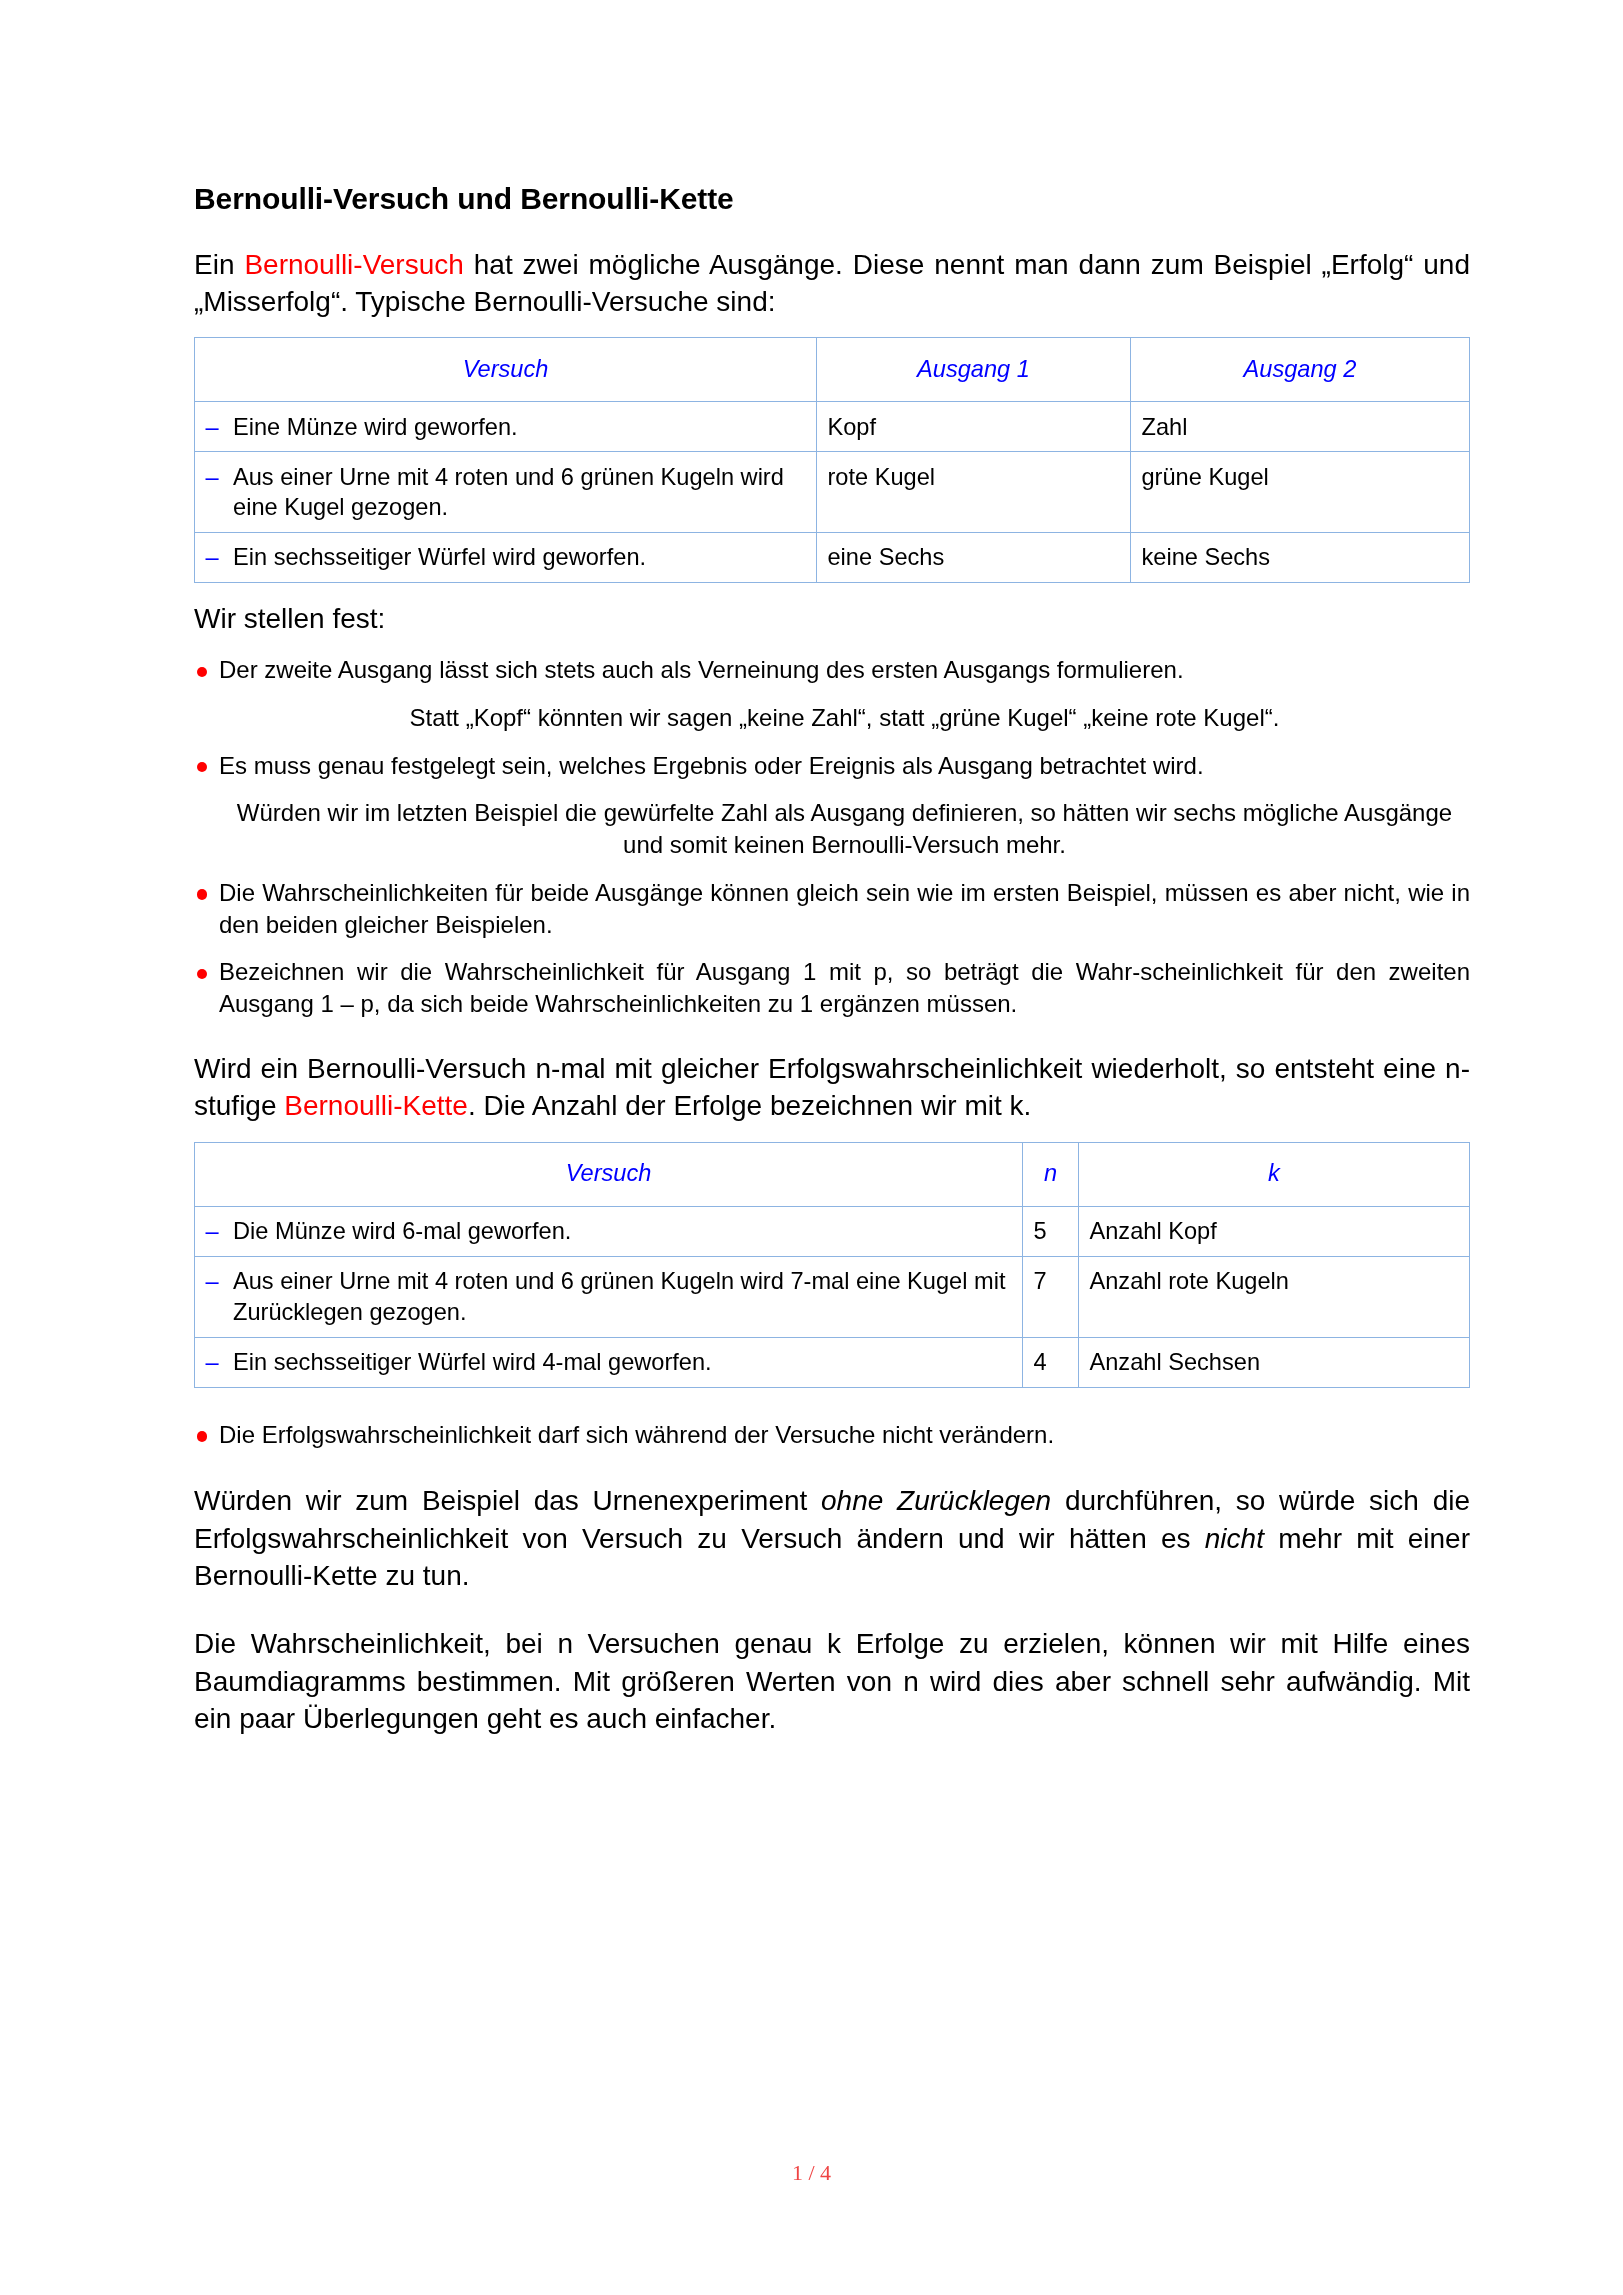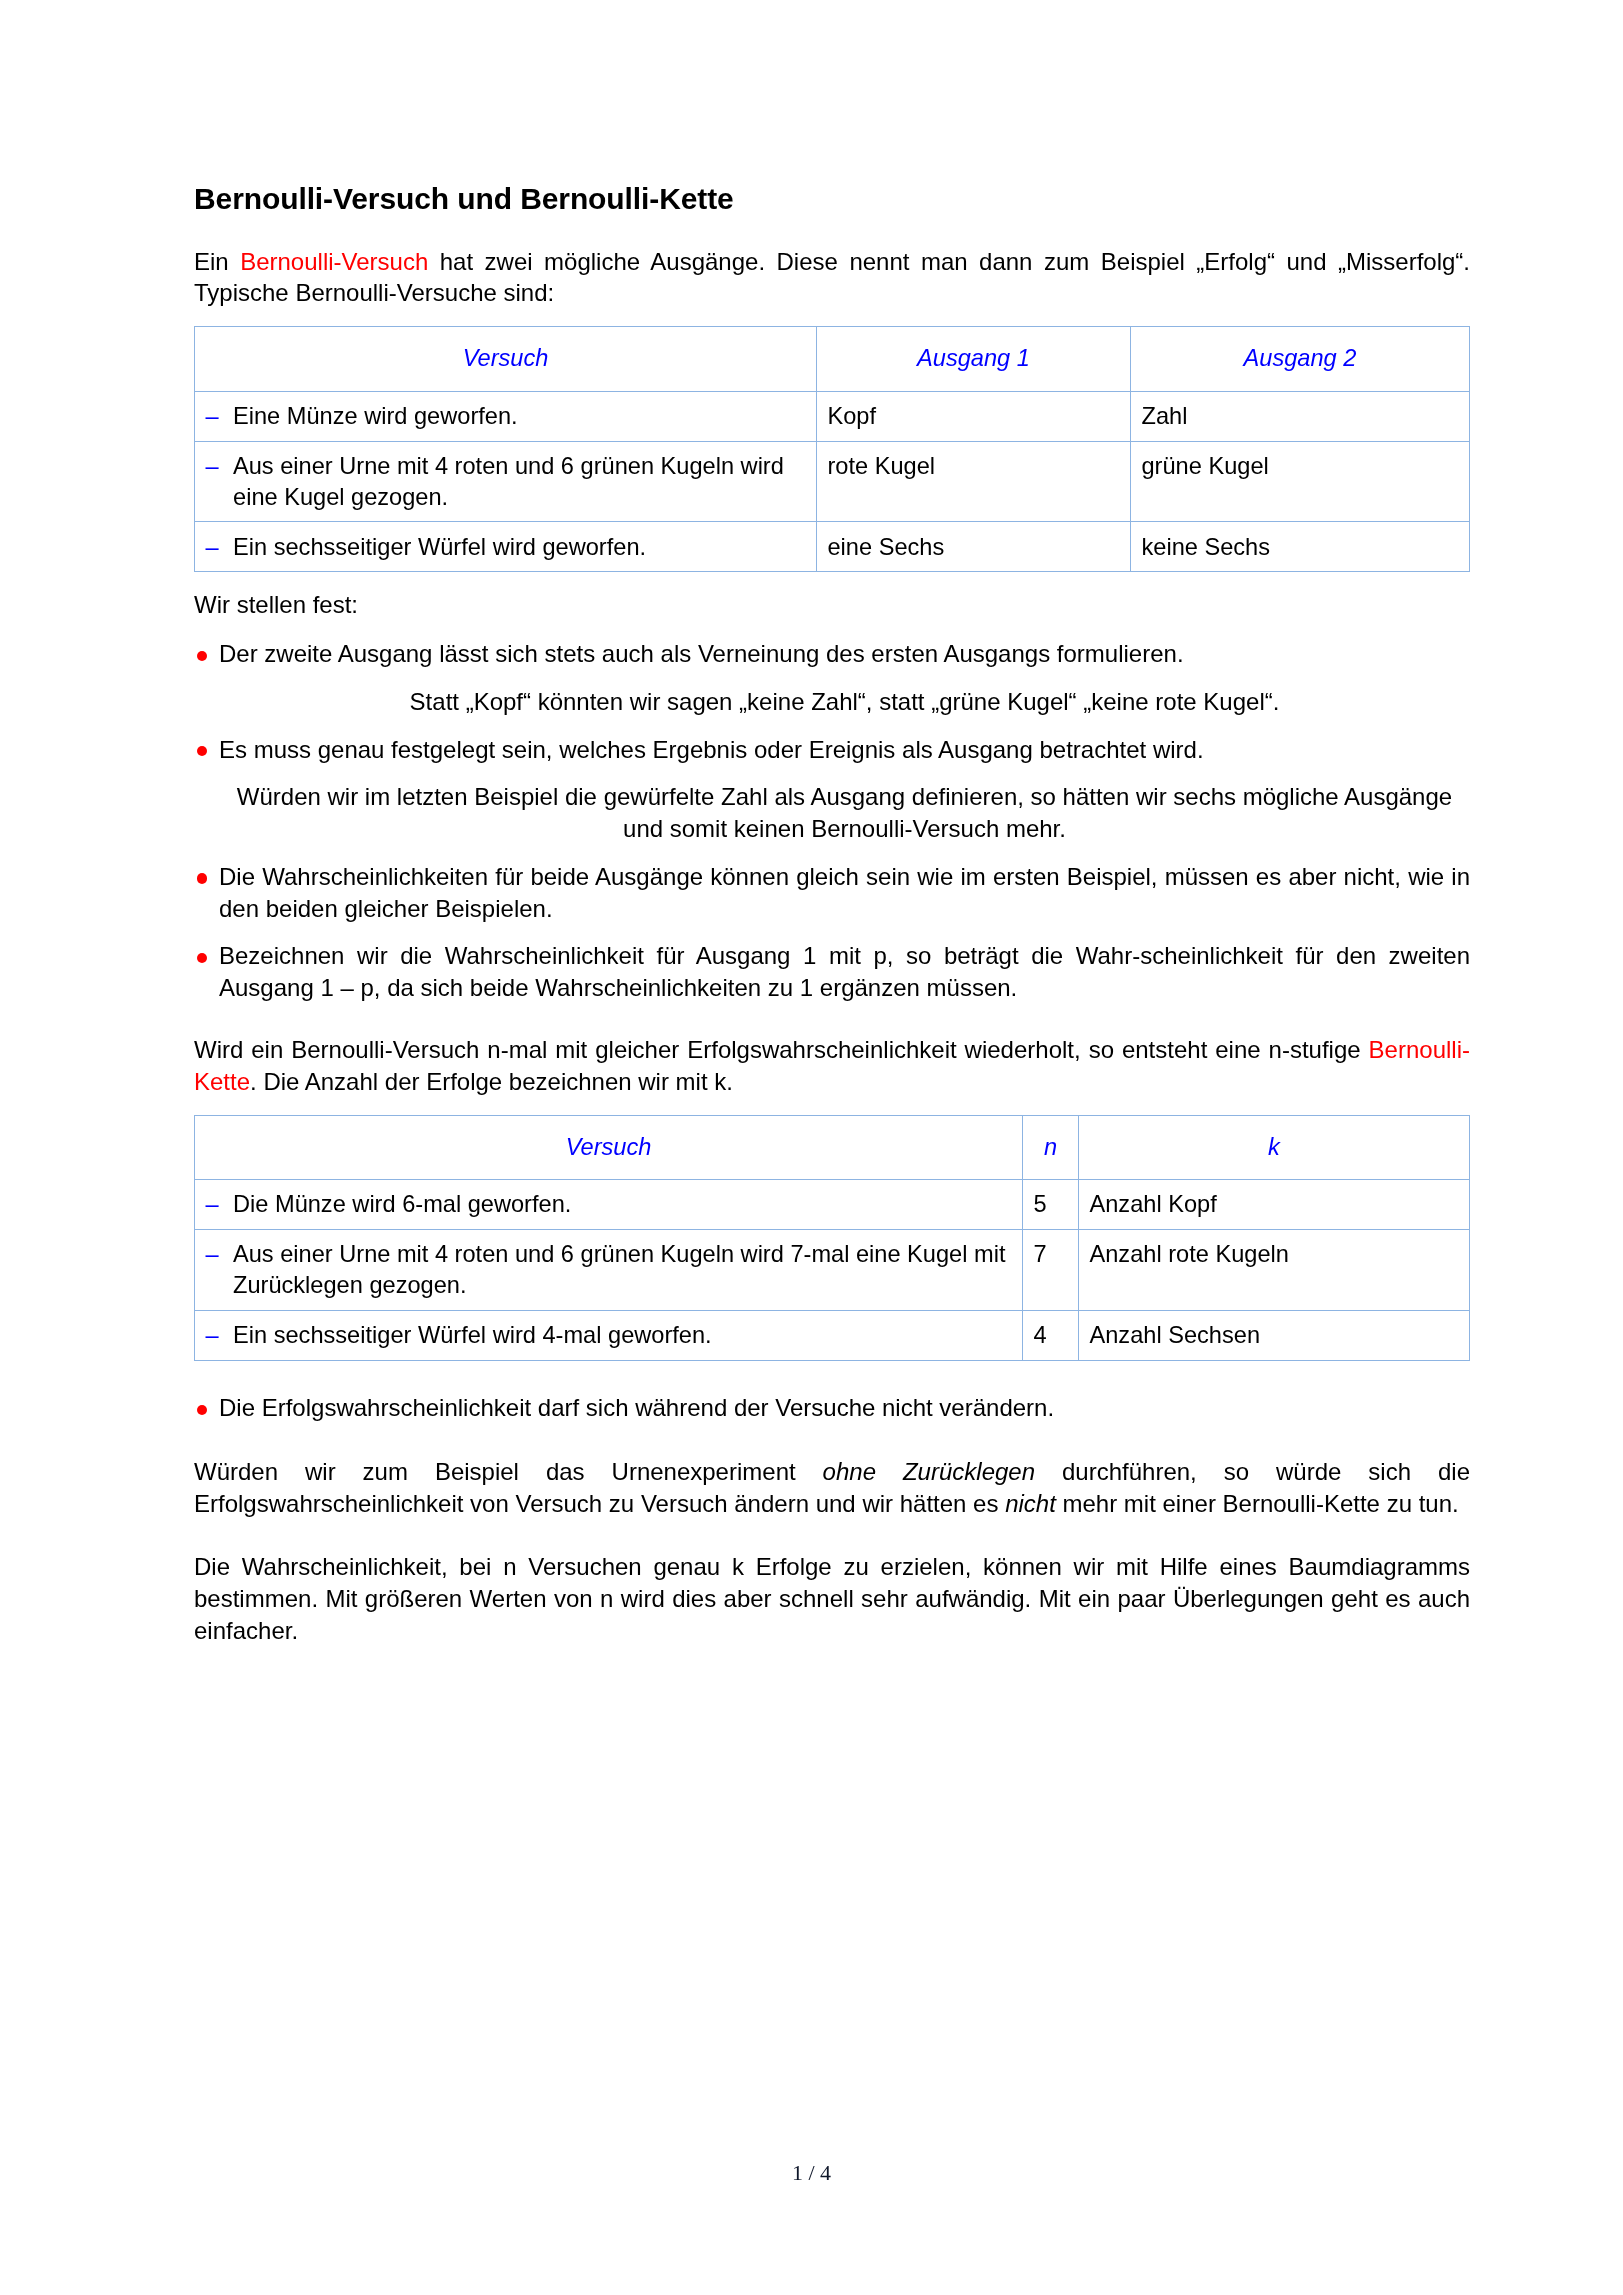--- a/index.html
+++ b/index.html
@@ -62,21 +62,21 @@
   h1.doc-title {
     font-family: "Liberation Sans", sans-serif;
     font-weight: bold;
     font-size: 30px;
     line-height: 1.15;
     margin: 4px 0 29px 0;
     letter-spacing: -0.1px;
   }
 
   p.para {
-    font-size: 24px;
+    font-size: 28px;
     line-height: 1.33;
     margin: 0 0 17px 0;
     text-align: justify;
     text-justify: inter-word;
   }
   p.para.last-line-left { text-align-last: left; }
 
   .red { color: #FF0000; }
   .ital { font-style: italic; }
 
@@ -172,21 +172,21 @@
 
   
   .footer {
     position: absolute;
     left: 0;
     top: 2160px;
     width: 1623px;
     text-align: center;
     font-family: "Liberation Serif", serif;
     font-size: 22px;
-    color: #0f172a;
+    color: #ef4444;
   }
 
   .gap-sm { height: 14.4px; }
 </style>
 </head>
 <body>
 
 <div class="page">
 
 

